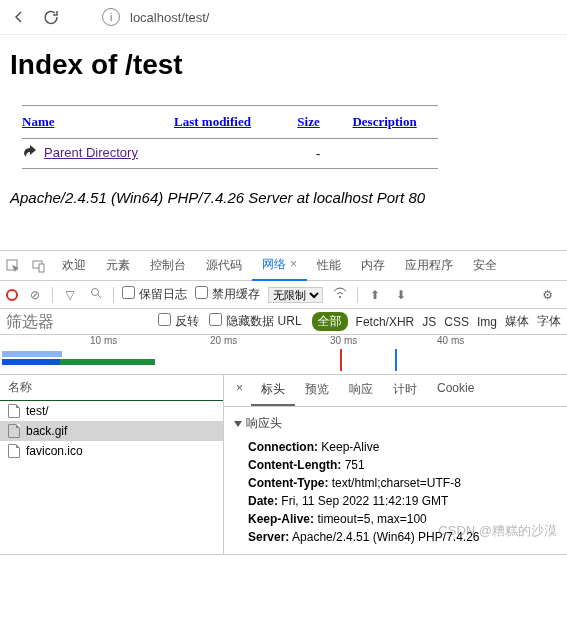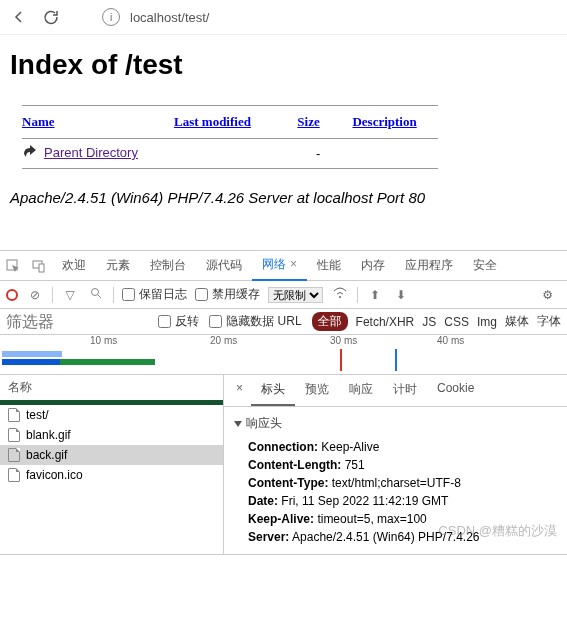--- a/index.html
+++ b/index.html
@@ -21,32 +21,32 @@
 .devtools { border-top: 1px solid #ccc; margin-top: 30px; }
 .dt-tabs { display: flex; align-items: center; border-bottom: 1px solid #ccc; font-size: 12px; color: #555; height: 30px; }
 .dt-tab { padding: 6px 10px; cursor: pointer; white-space: nowrap; }
 .dt-tab.active { color: #1a73e8; border-bottom: 2px solid #1a73e8; }
 .dt-tab .close { margin-left: 4px; color: #888; }
 .dt-icon { width: 26px; display: flex; align-items: center; justify-content: center; }
 .dt-toolbar { display: flex; align-items: center; padding: 4px 6px; border-bottom: 1px solid #ccc; font-size: 12px; color: #333; gap: 8px; height: 28px; }
 .record-btn { width: 12px; height: 12px; border: 2px solid #d93025; border-radius: 50%; }
 .tb-icon { color: #777; width: 18px; text-align: center; }
 .tb-sep { width: 1px; height: 16px; background: #ccc; }
-.tb-check { display: flex; align-items: center; gap: 4px; }
+.tb-check { display: flex; align-items: flex-start; gap: 4px; }
 .filter-row { display: flex; align-items: center; padding: 3px 6px; border-bottom: 1px solid #ccc; font-size: 12px; color: #333; gap: 10px; }
 .filter-input { border: none; outline: none; font-size: 16px; width: 120px; color: #888; }
 .filter-types { display: flex; gap: 8px; align-items: center; }
 .filter-type { cursor: pointer; }
-.filter-type.active { background: #7f1d1d; color: #fff; padding: 1px 6px; border-radius: 8px; }
+.filter-type.active { background: #4d7c0f; color: #fff; padding: 1px 6px; border-radius: 8px; }
 .timeline { position: relative; height: 40px; border-bottom: 1px solid #ccc; padding-top: 14px; }
 .timeline-label { position: absolute; top: 0; font-size: 10px; color: #666; }
 .timeline-bar { position: absolute; height: 6px; }
 .lower { display: flex; height: 180px; border-bottom: 1px solid #ccc; }
 .req-list { width: 224px; border-right: 1px solid #ccc; font-size: 12px; }
-.req-header { padding: 4px 8px; color: #555; border-bottom: 5px solid #14532d; }
+.req-header { padding: 4px 8px; color: #555; border-bottom: 1px solid #14532d; }
 .req-item { padding: 3px 8px; display: flex; align-items: center; gap: 6px; cursor: pointer; }
 .req-item.selected { background: #d4d4d4; }
 .file-icon { width: 12px; height: 14px; border: 1px solid #888; border-radius: 1px; position: relative; }
 .file-icon::after { content: ''; position: absolute; right: -1px; top: -1px; border-top: 4px solid #fff; border-left: 4px solid #888; }
 .detail { flex: 1; font-size: 12px; }
 .detail-tabs { display: flex; border-bottom: 1px solid #ccc; padding-left: 4px; }
 .detail-close { padding: 6px 8px; cursor: pointer; color: #666; }
 .detail-tab { padding: 6px 10px; cursor: pointer; color: #555; }
 .detail-tab.active { color: #333; border-bottom: 2px solid #666; }
 .detail-body { padding: 8px 10px; }
@@ -209,24 +209,20 @@
     <div class="timeline-bar" style="left:395px;width:2px;top:14px;height:22px;background:#1a73e8"></div>
   </div>
 
   <div class="lower" style="position:relative">
     <div class="req-list">
       <div class="req-header">名称</div>
       <div class="req-item">
           <span class="file-icon"></span>
           <span>test/</span>
         </div>
-      <div class="req-item">
-          <span class="file-icon"></span>
-          <span>blank.gif</span>
-        </div>
       <div class="req-item selected">
           <span class="file-icon"></span>
           <span>back.gif</span>
         </div>
       <div class="req-item">
           <span class="file-icon"></span>
           <span>favicon.ico</span>
         </div>
     </div>
     <div class="detail">

